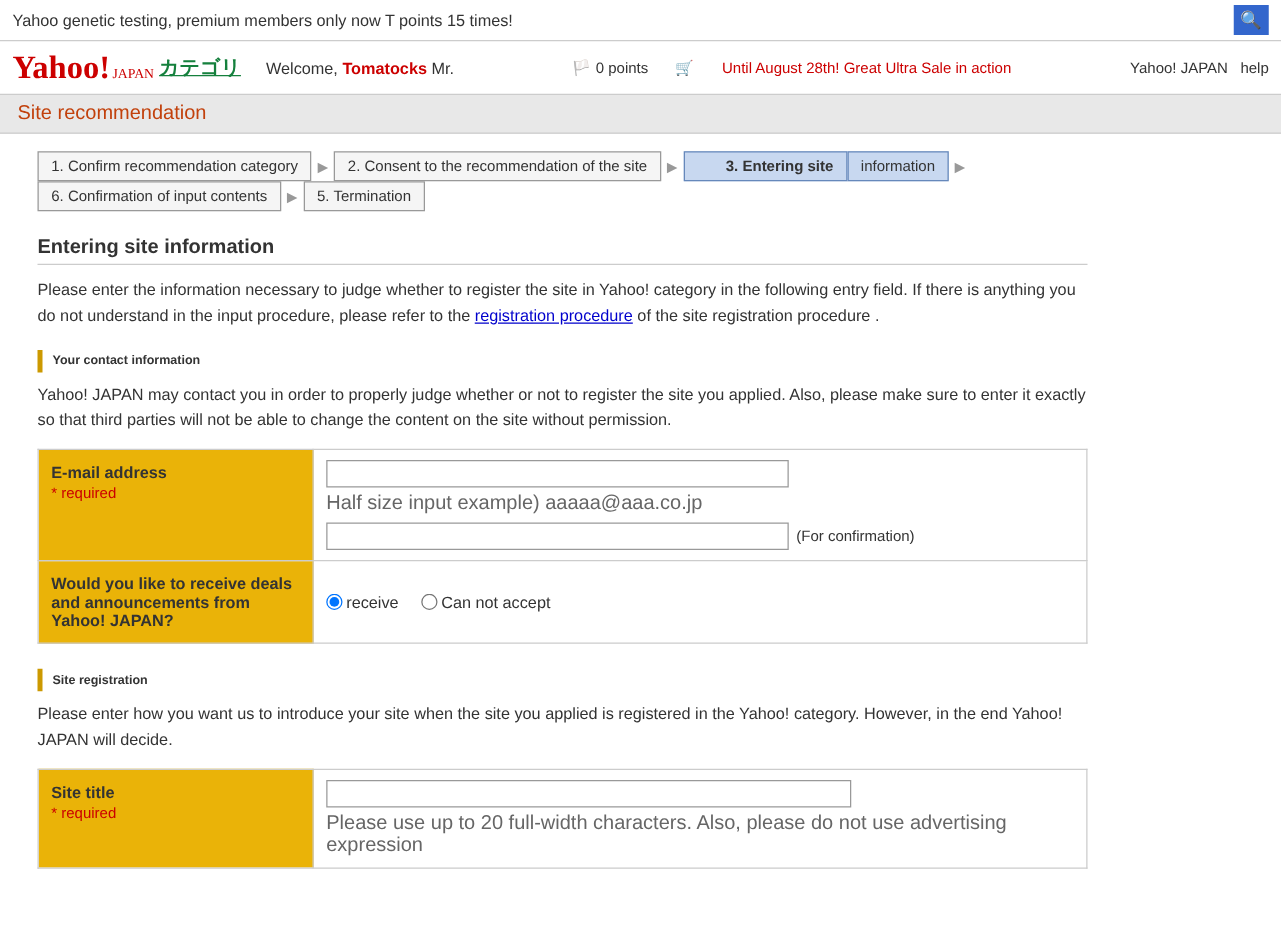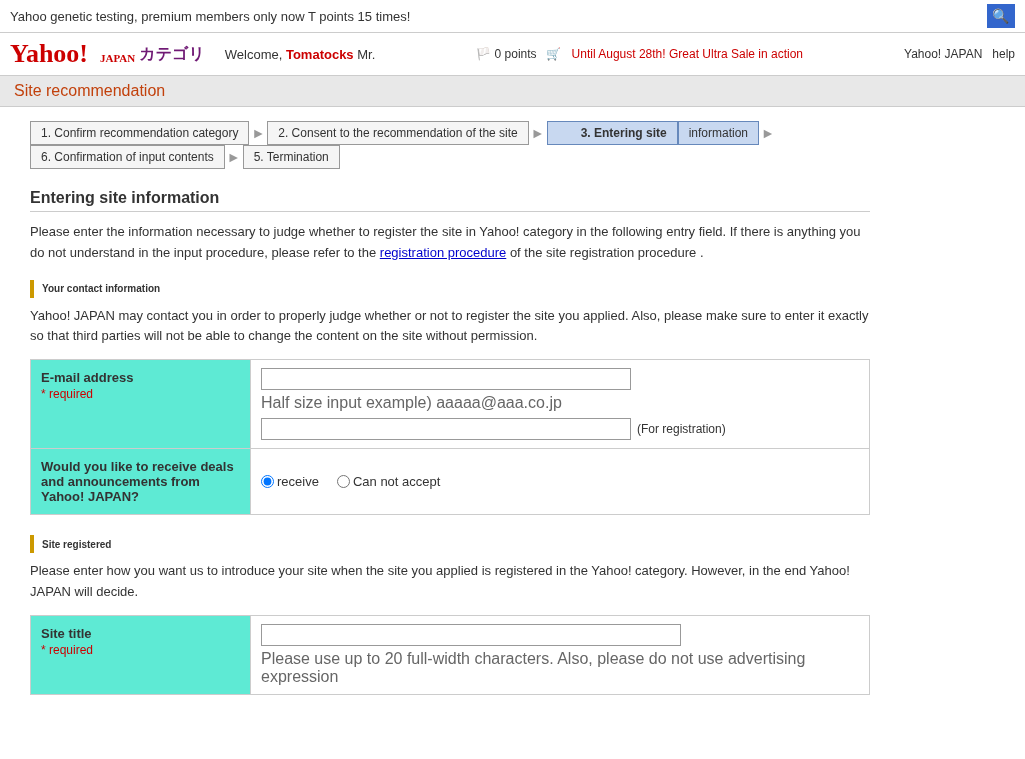--- a/index.html
+++ b/index.html
@@ -50,38 +50,39 @@
     }
     #yahoo-logo {
       font-size: 26px;
       font-weight: bold;
       color: #cc0000;
       font-family: Georgia, serif;
     }
     #yahoo-jp {
       font-size: 11px;
       color: #cc0000;
-      margin-left: 12px;
-      font-weight: bold;
+      margin-left: 2px;
+      font-weight: normal;
     }
     #katego-label {
       font-size: 16px;
-      color: #701a75;
+      color: #15803d;
       margin-left: 4px;
       font-weight: bold;
+      text-decoration: underline;
     }
     #welcome-text {
       font-size: 13px;
       margin-left: 20px;
     }
     #welcome-text strong { color: #cc0000; }
     #points-area {
       display: flex;
       align-items: center;
-      gap: 10px;
+      gap: 22px;
       font-size: 12px;
     }
     #sale-link {
       color: #cc0000;
       text-decoration: none;
       font-size: 12px;
     }
     #header-links {
       font-size: 12px;
       display: flex;
@@ -184,21 +185,21 @@
       width: 100%;
       border-collapse: collapse;
       margin-bottom: 20px;
     }
     .form-table td {
       border: 1px solid #ccc;
       padding: 8px 10px;
       vertical-align: middle;
     }
     .form-table .label-cell {
-      background: #5eead4;
+      background: #eab308;
       width: 220px;
       vertical-align: top;
       padding: 10px;
     }
     .label-cell .field-name {
       font-weight: bold;
       font-size: 13px;
     }
     .label-cell .required {
       color: #cc0000;
@@ -335,21 +336,21 @@
       <tr>
         <td class="label-cell">
           <div class="field-name">E-mail address</div>
           <div class="required">* required</div>
         </td>
         <td>
           <input type="text" class="field-input" style="">
           <div class="field-hint">Half size input example) aaaaa@aaa.co.jp</div>
           <div class="field-confirm-row">
             <input type="text" class="field-input" style="">
-            <span class="field-confirm-label">(For registration)</span>
+            <span class="field-confirm-label">(For confirmation)</span>
           </div>
         </td>
       </tr>
       <tr>
         <td class="label-cell">
           <div class="field-name">Would you like to receive deals and announcements from Yahoo! JAPAN?</div>
         </td>
         <td>
           <div class="radio-group">
             <label>
@@ -361,21 +362,21 @@
               <span>Can not accept</span>
             </label>
           </div>
         </td>
       </tr>
     </tbody>
   </table>
 
   <div class="subsection-title">
     <div class="subsection-bar"></div>
-    <span>Site registered</span>
+    <span>Site registration</span>
   </div>
   <p class="subsection-desc">Please enter how you want us to introduce your site when the site you applied is registered in the Yahoo! category. However, in the end Yahoo! JAPAN will decide.</p>
 
   <table class="form-table">
     <tbody>
       <tr>
         <td class="label-cell">
           <div class="field-name">Site title</div>
           <div class="required">* required</div>
         </td>

